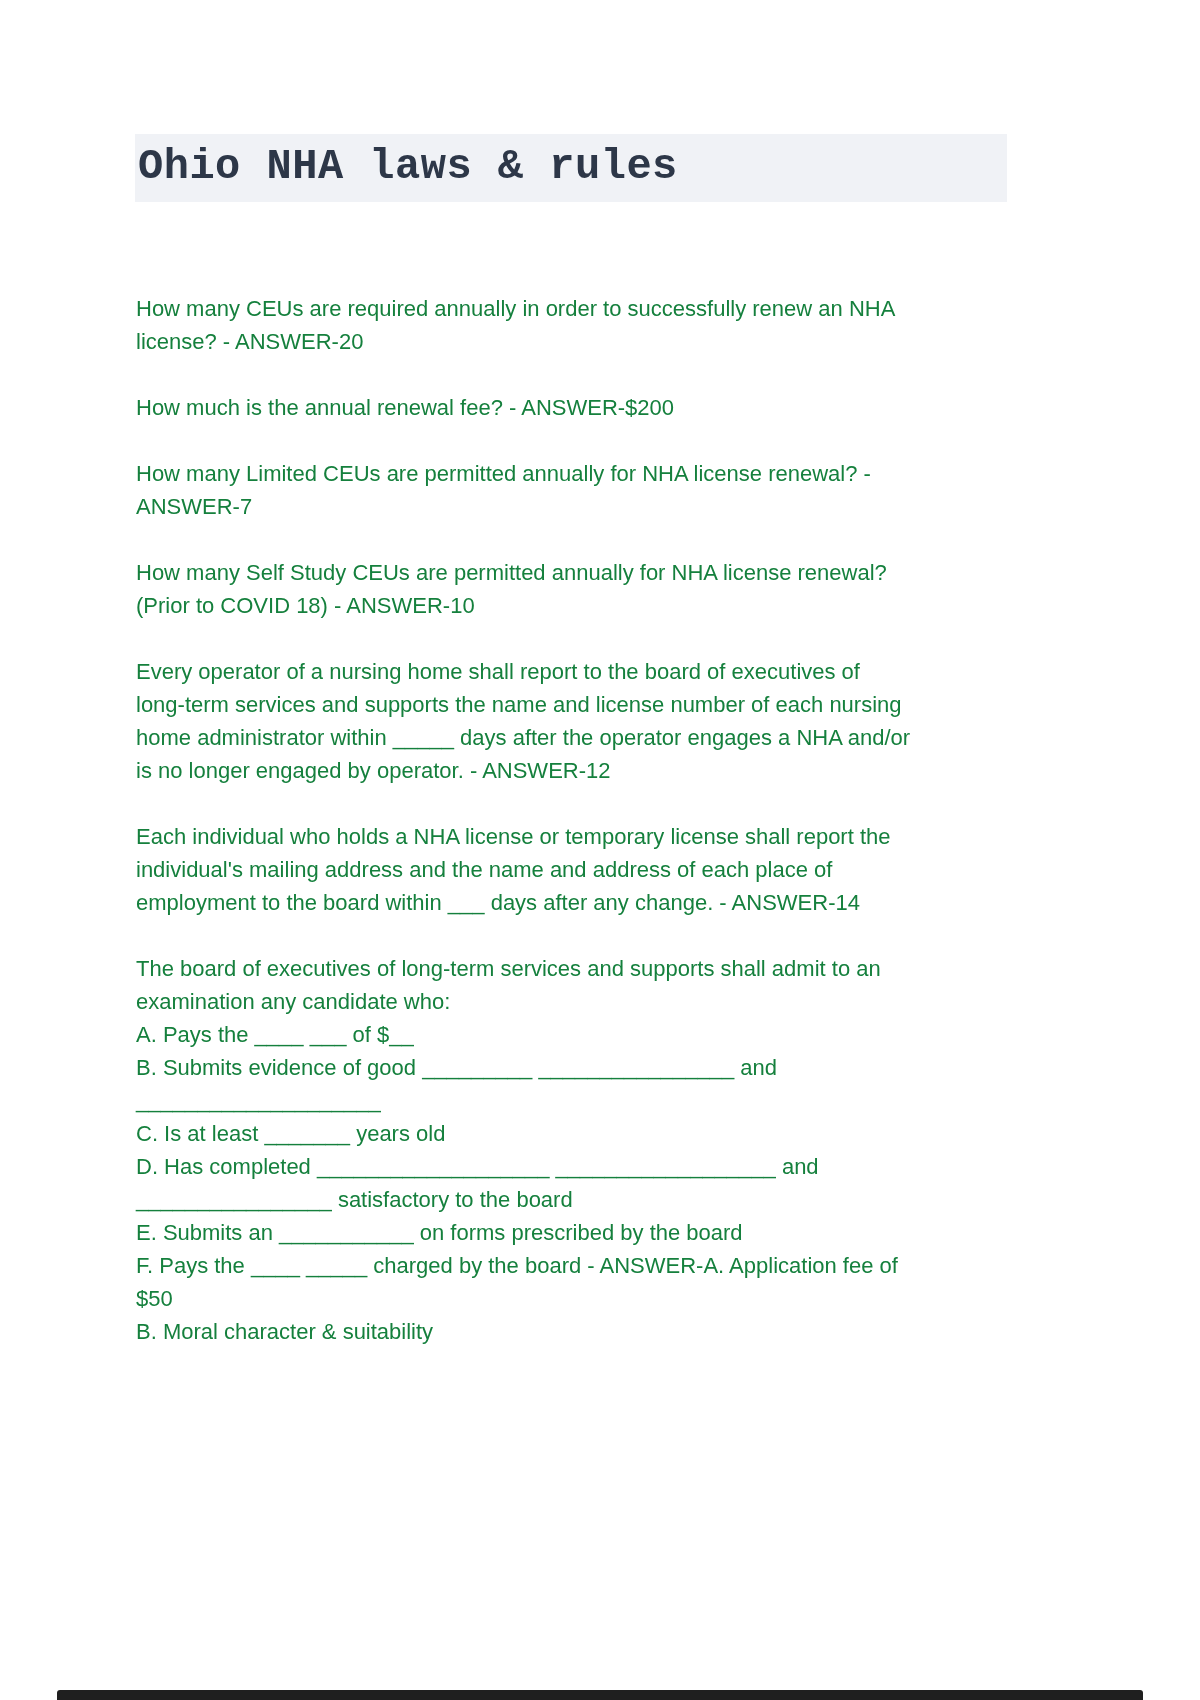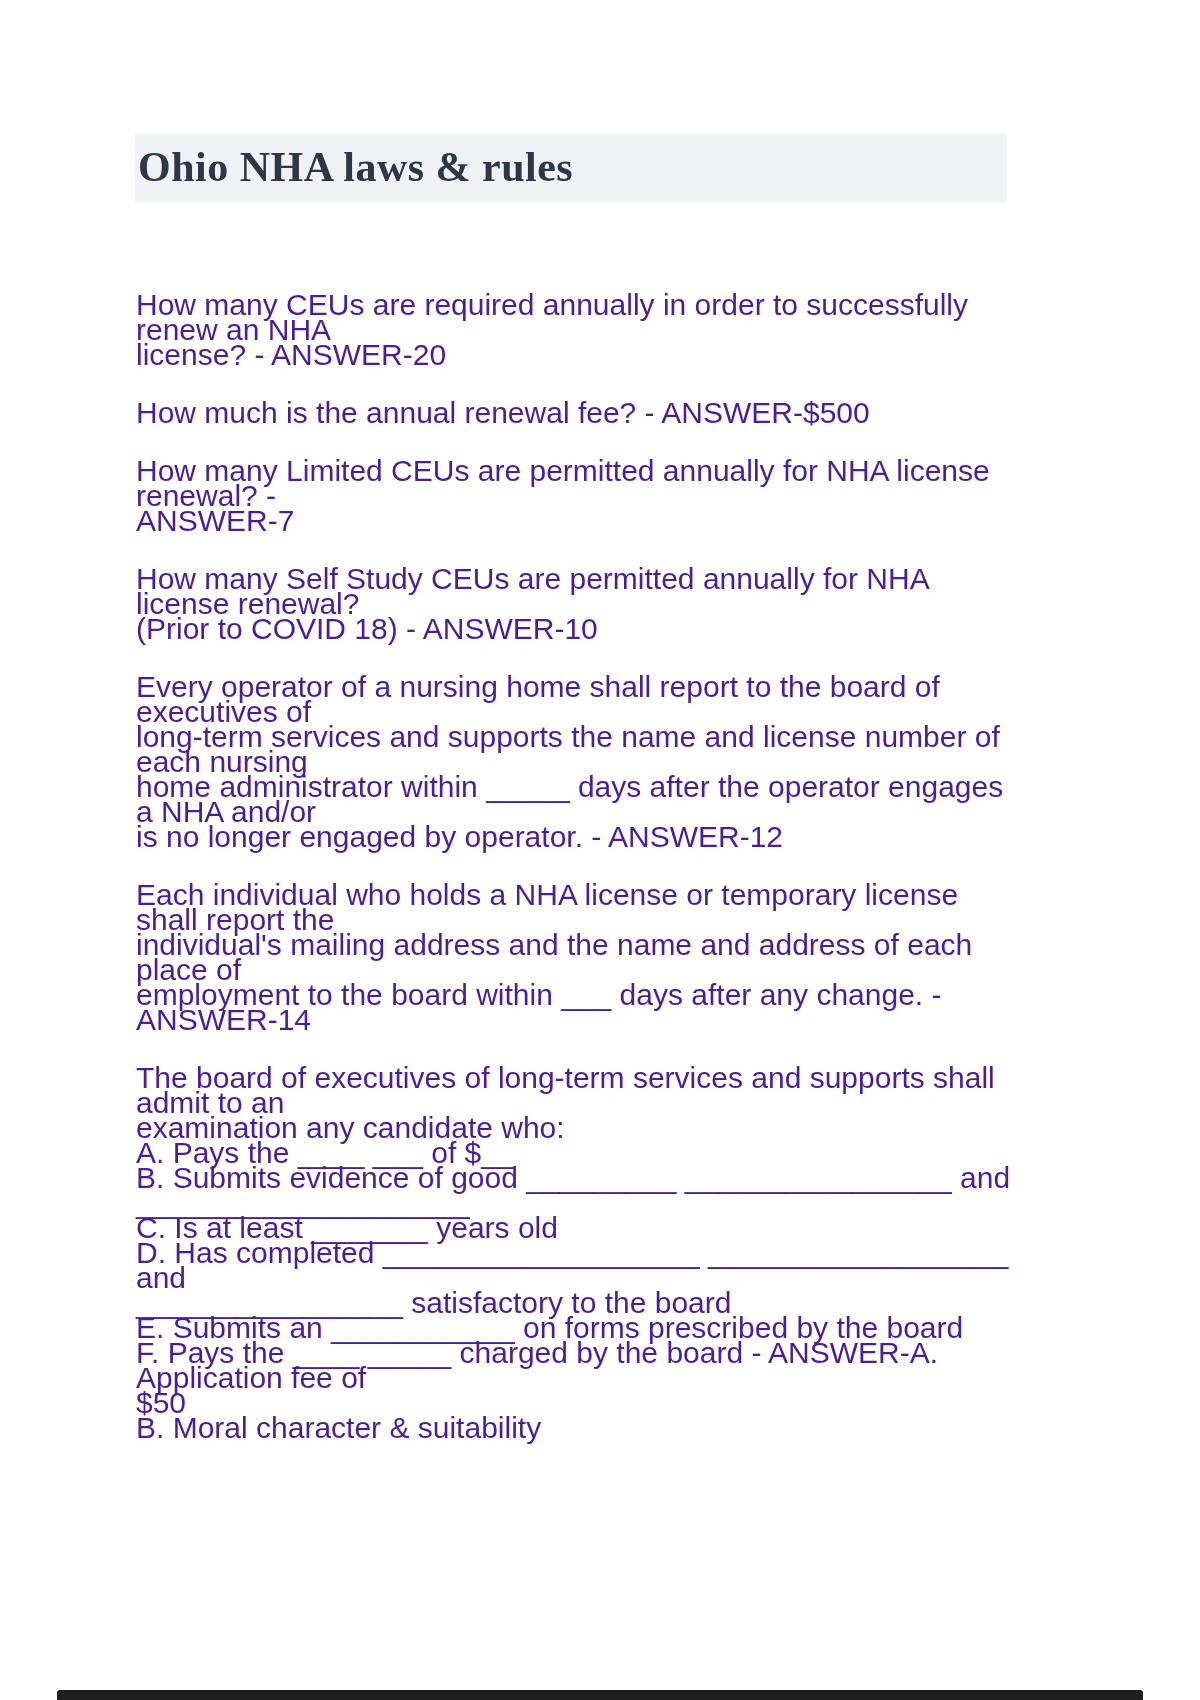--- a/index.html
+++ b/index.html
@@ -23,33 +23,33 @@
     background: #f0f2f6;
     padding: 9px 0 11px 0;
   }
   .title-bar h1 {
     margin: 0;
     padding-left: 3px;
     font-size: 42px;
     font-weight: 700;
     letter-spacing: 0.5px;
     color: #2d3748;
-    font-family: Liberation Serif, serif;
+    font-family: Liberation Mono, monospace;
   }
   .content {
     position: absolute;
     left: 136px;
     top: 292px;
     width: 878px;
   }
   .para {
     margin: 0 0 33px 0;
-    font-size: 30px;
-    line-height: 25px;
-    color: #4c1d95;
+    font-size: 22px;
+    line-height: 33px;
+    color: #15803d;
     white-space: pre-line;
   }
   .bottom-bar {
     position: absolute;
     left: 57px;
     right: 57px;
     bottom: 0;
     height: 10px;
     background: #1f1f1f;
     border-radius: 3px 3px 0 0;
@@ -60,21 +60,21 @@
 
 <div class="page">
 
   <header class="title-bar">
     <h1>Ohio NHA laws &amp; rules</h1>
   </header>
 
   <main class="content">
     <p class="para">How many CEUs are required annually in order to successfully renew an NHA
 license? - ANSWER-20</p>
-    <p class="para">How much is the annual renewal fee? - ANSWER-$500</p>
+    <p class="para">How much is the annual renewal fee? - ANSWER-$200</p>
     <p class="para">How many Limited CEUs are permitted annually for NHA license renewal? -
 ANSWER-7</p>
     <p class="para">How many Self Study CEUs are permitted annually for NHA license renewal?
 (Prior to COVID 18) - ANSWER-10</p>
     <p class="para">Every operator of a nursing home shall report to the board of executives of
 long-term services and supports the name and license number of each nursing
 home administrator within _____ days after the operator engages a NHA and/or
 is no longer engaged by operator. - ANSWER-12</p>
     <p class="para">Each individual who holds a NHA license or temporary license shall report the
 individual's mailing address and the name and address of each place of

